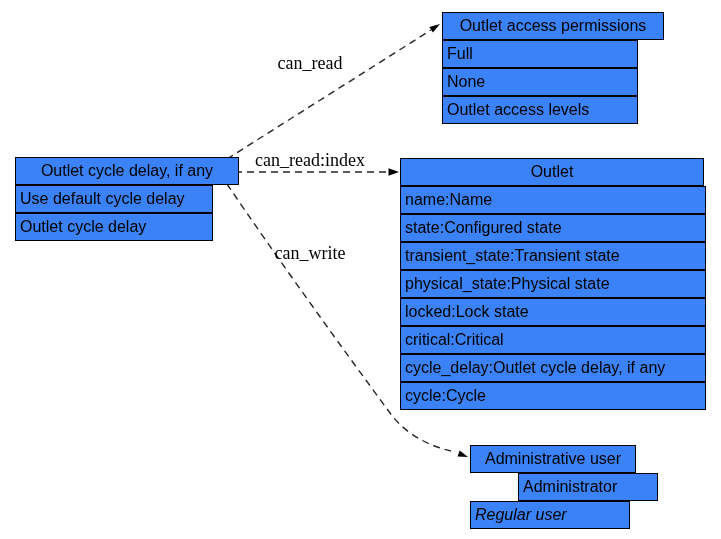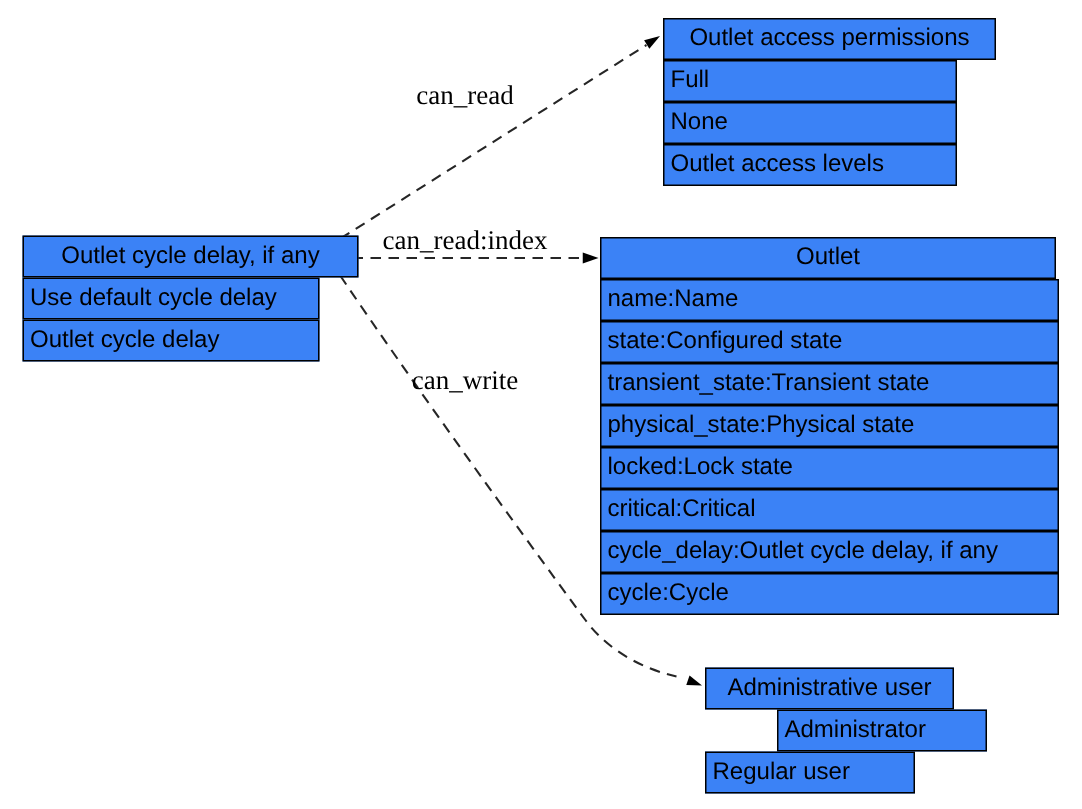--- a/index.html
+++ b/index.html
@@ -97,20 +97,20 @@
     <div class="cell row" style="left:400px; top:270px; width:306px;">physical_state:Physical state</div>
     <div class="cell row" style="left:400px; top:298px; width:306px;">locked:Lock state</div>
     <div class="cell row" style="left:400px; top:326px; width:306px;">critical:Critical</div>
     <div class="cell row" style="left:400px; top:354px; width:306px;">cycle_delay:Outlet cycle delay, if any</div>
     <div class="cell row" style="left:400px; top:382px; width:306px;">cycle:Cycle</div>
   </div>
 
   <div>
     <div class="cell title" style="left:470px; top:445px; width:166px;">Administrative user</div>
     <div class="cell row" style="left:470px; top:473px; width:140px;margin-left:48px;">Administrator</div>
-    <div class="cell row" style="left:470px; top:501px; width:140px;">Regular user</div>
+    <div class="cell row" style="left:470px; top:501px; width:160px;font-style:italic;">Regular user</div>
   </div>
 
   <div class="edge-label" style="left:252px; top:150px; width:116px;">can_read:index</div>
   <div class="edge-label" style="left:270px; top:53px; width:80px;">can_read</div>
   <div class="edge-label" style="left:268px; top:206px; width:84px;margin-top:37px;">can_write</div>
 
 </div>
 
 </body></html>

